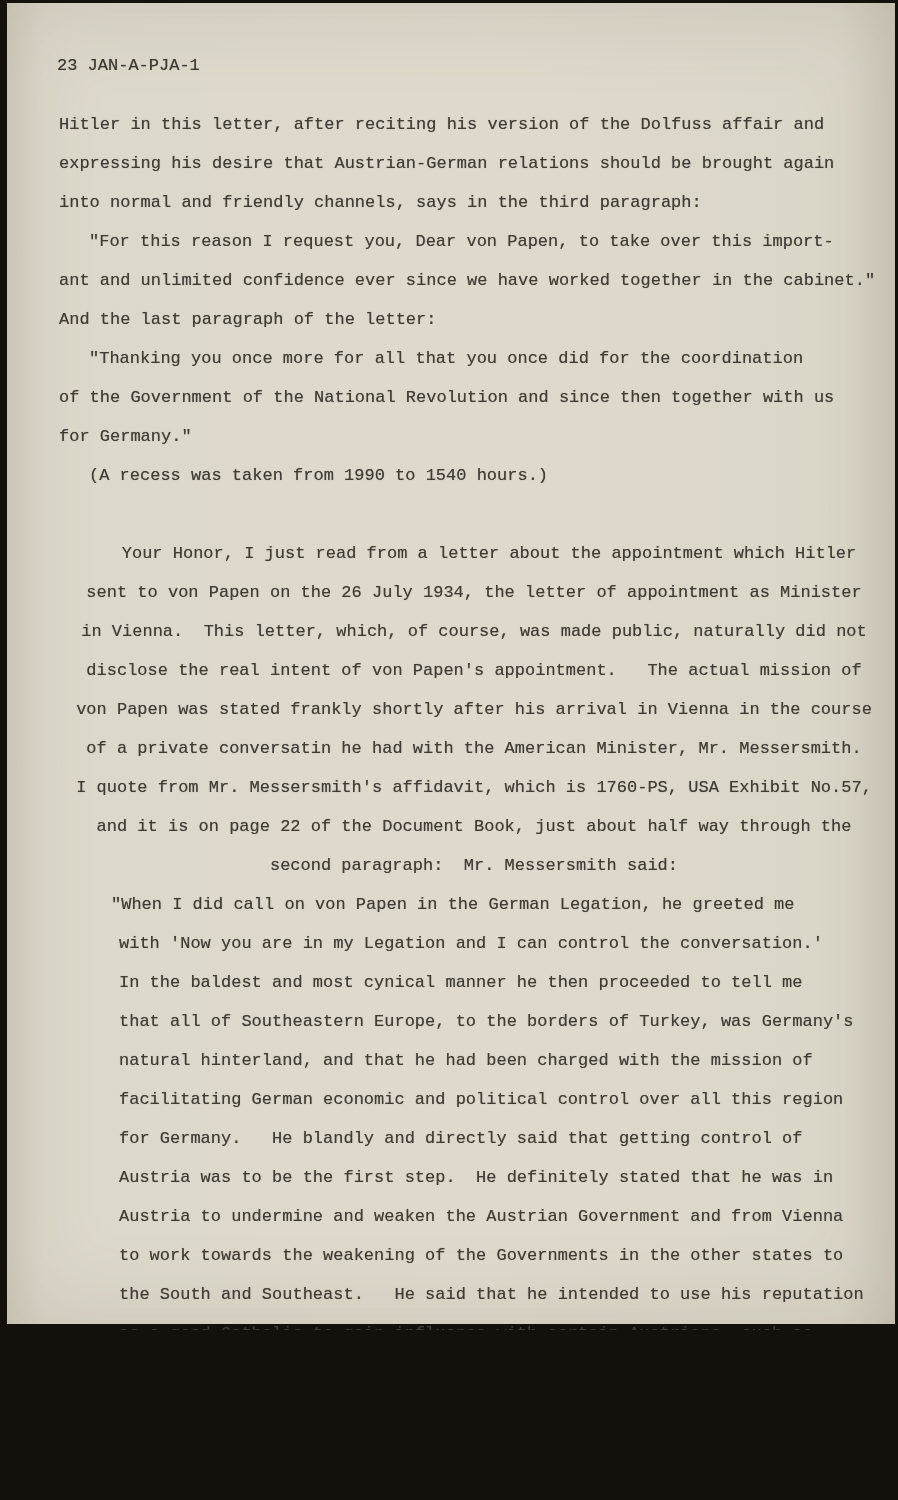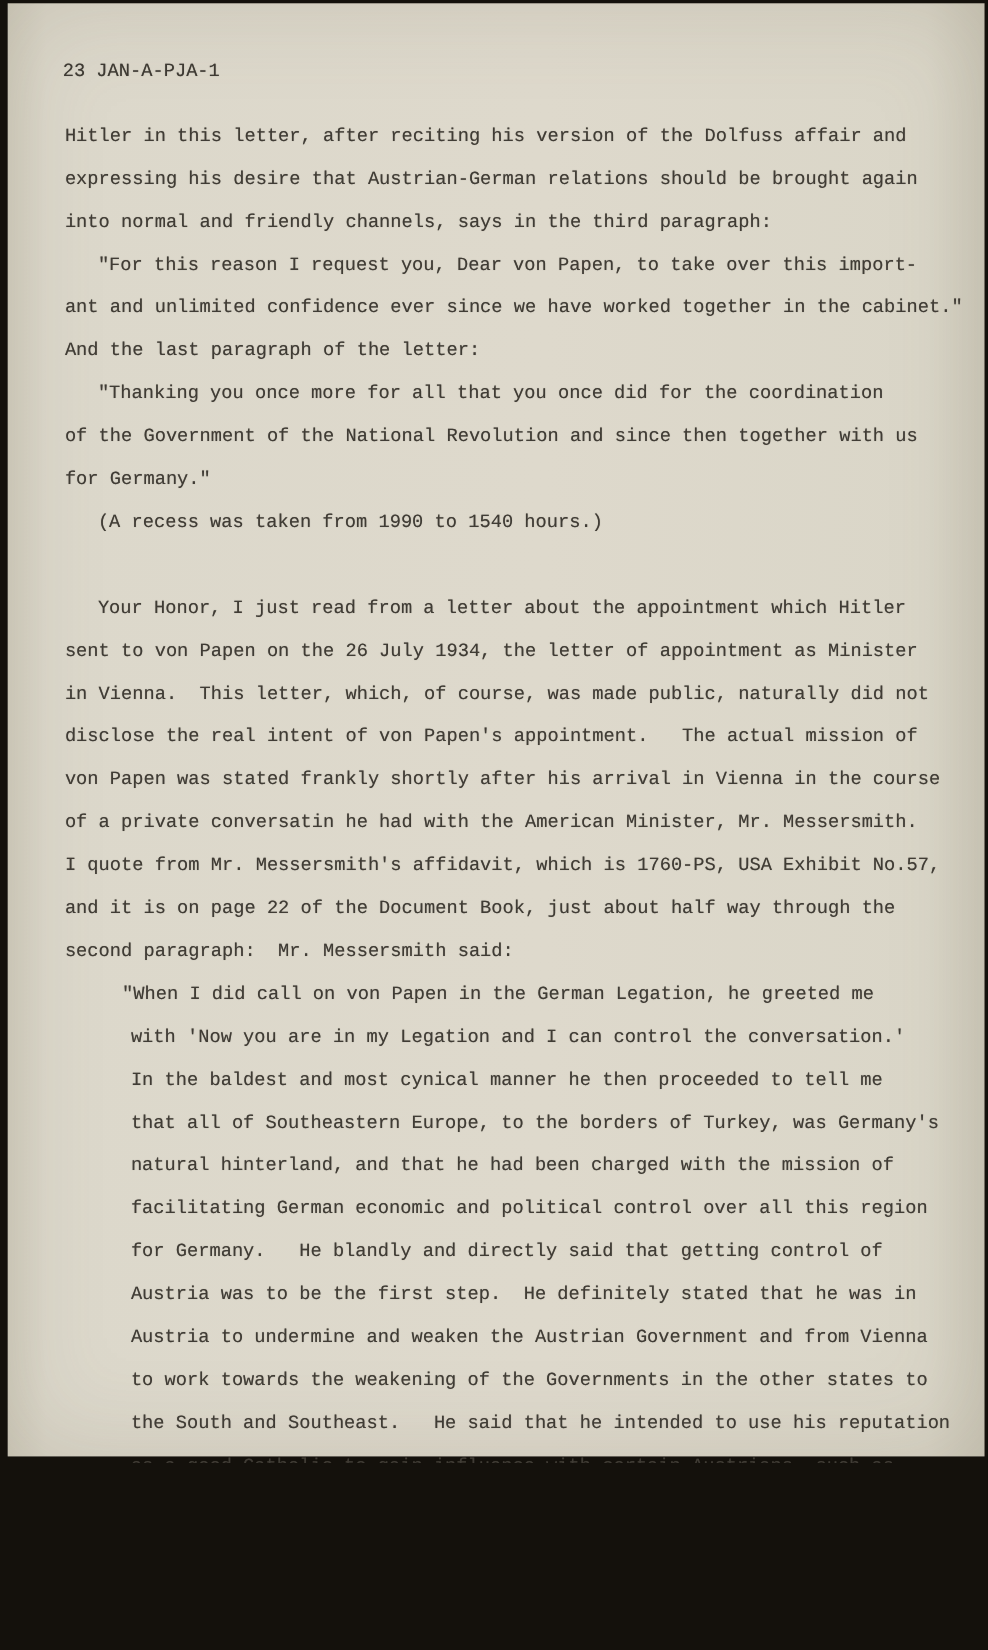--- a/index.html
+++ b/index.html
@@ -51,20 +51,21 @@
   }
   .body-text p.indent {
     text-indent: 30px;
   }
   .body-text p.quote {
     margin-left: 60px;
     text-indent: -8px;
   }
   .body-text p.after-gap {
     margin-top: 39px;
+    text-align: center;
   }
   .page-number {
     position: absolute;
     left: 0;
     right: 10px;
     top: 1452px;
     text-align: center;
     font-size: 16px;
     color: #4a463e;
     text-shadow: 0 0 0.7px rgba(70, 66, 58, 0.6);

